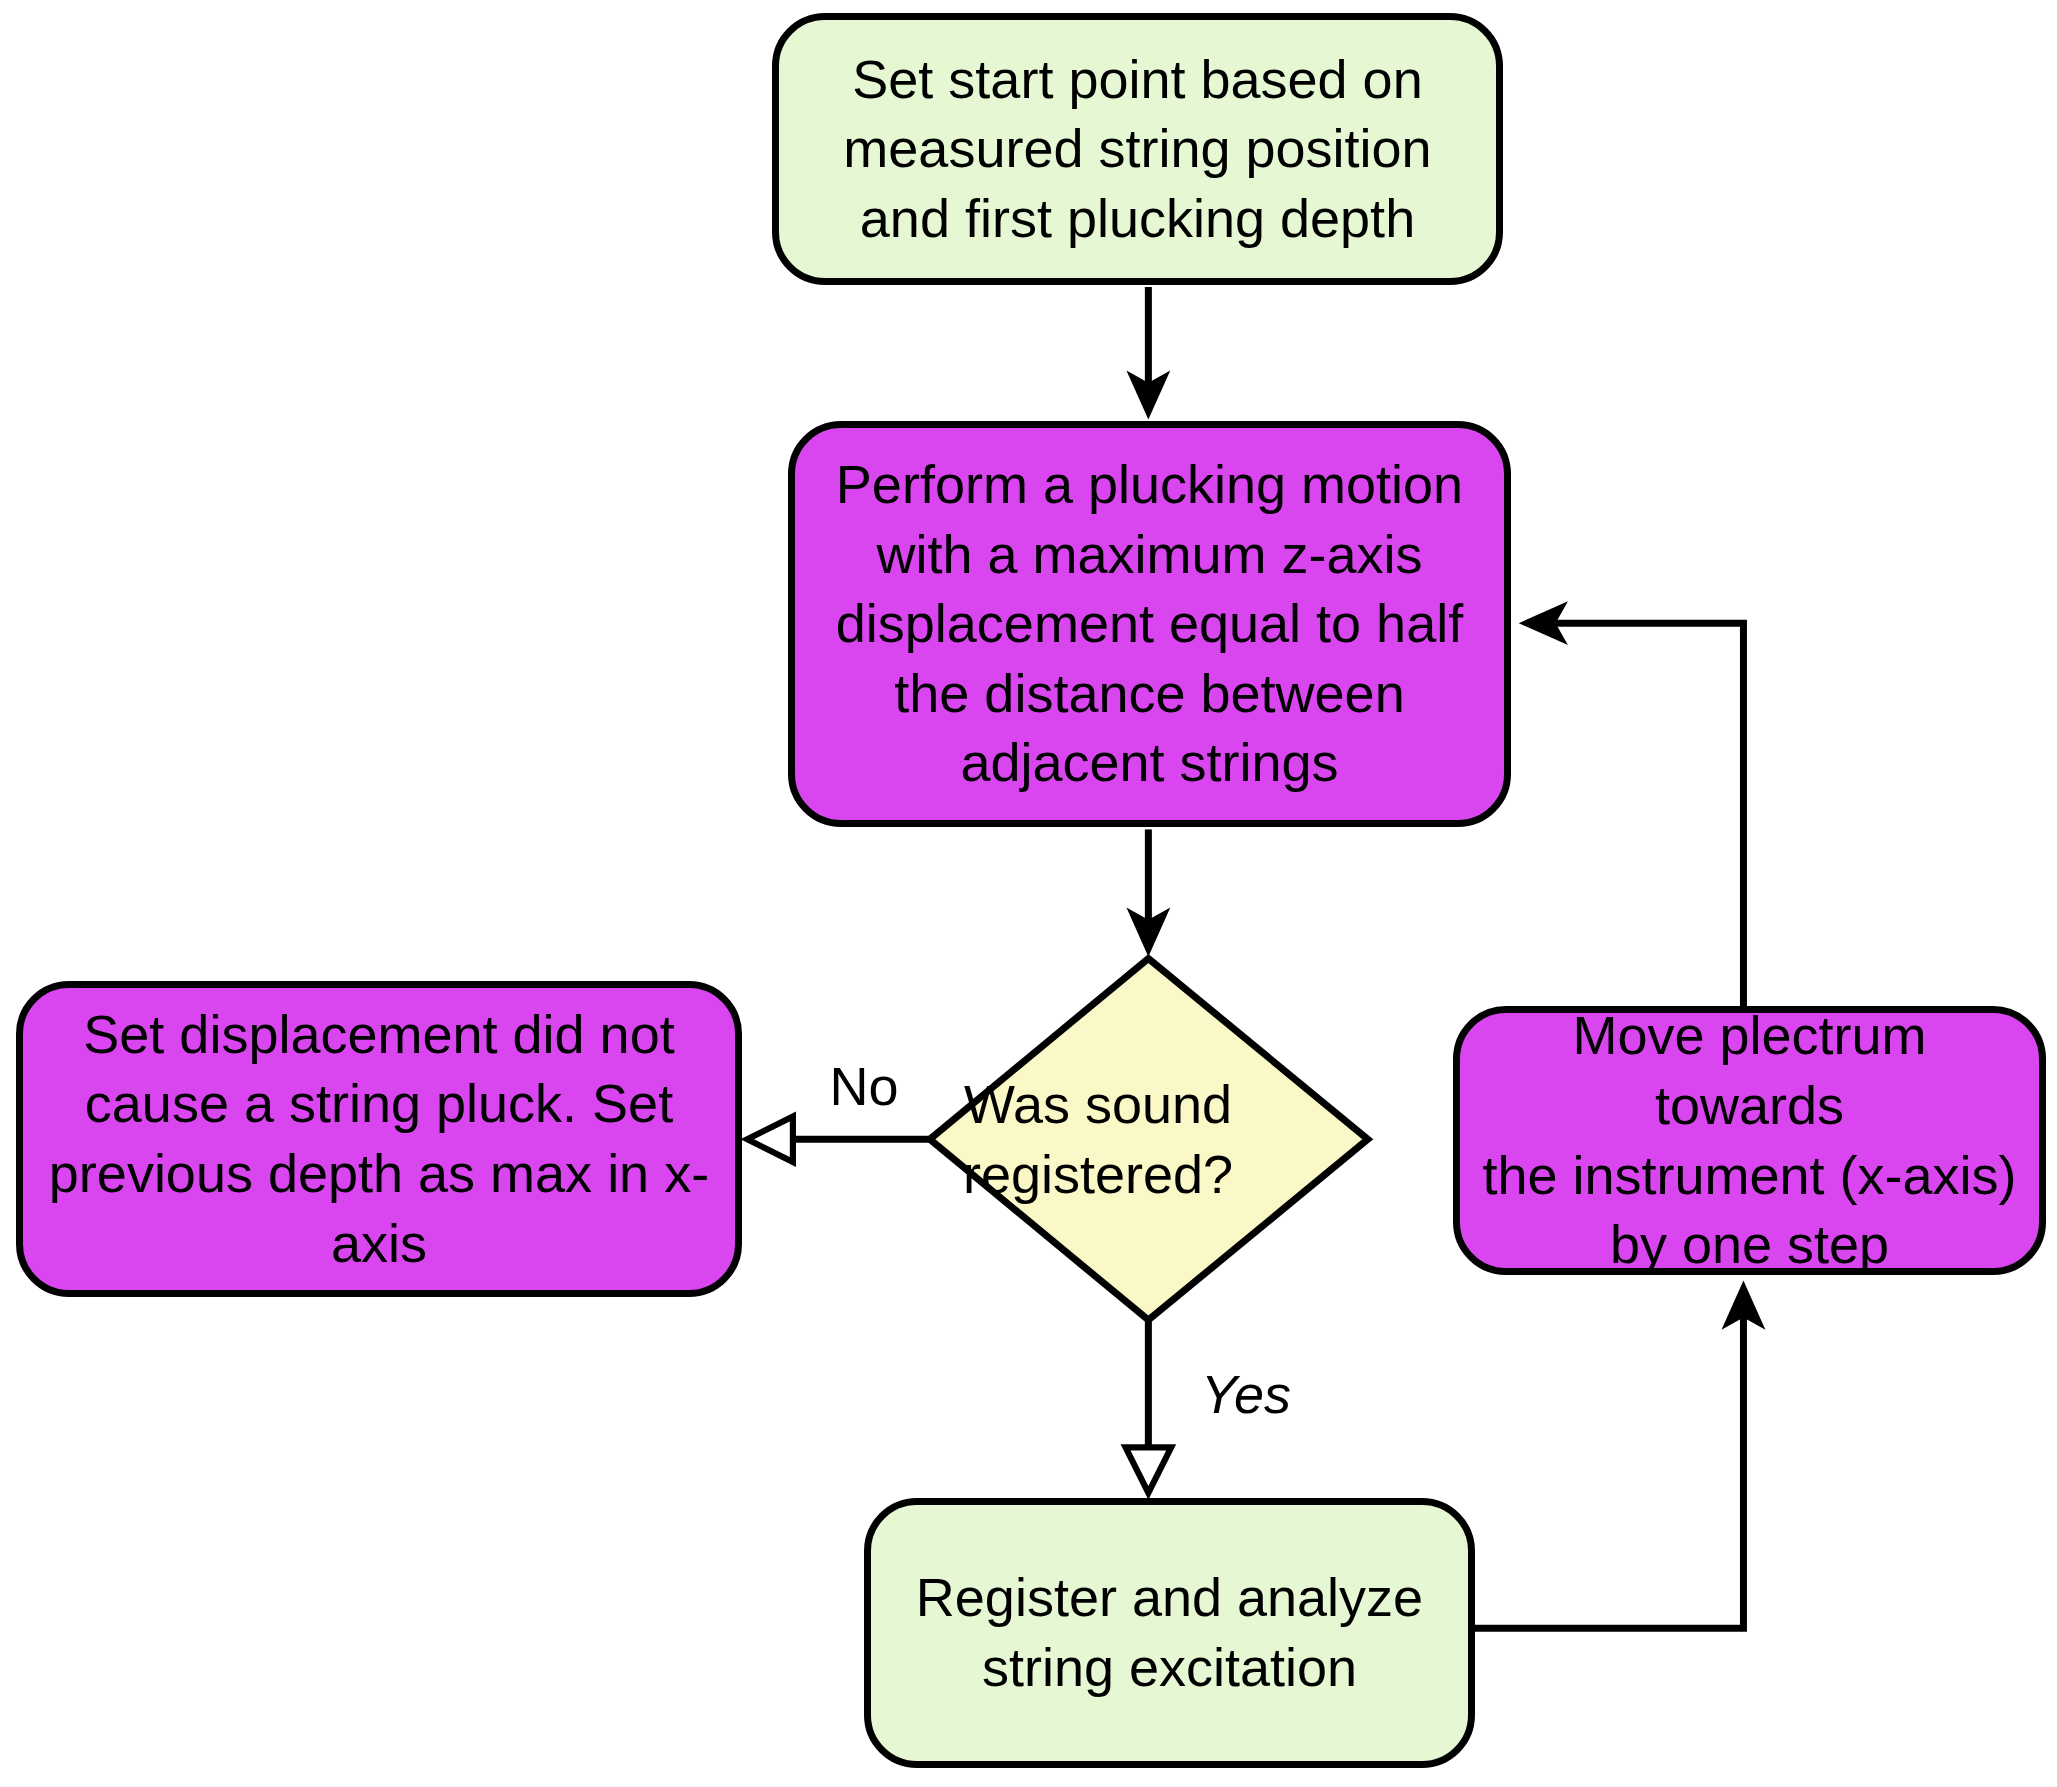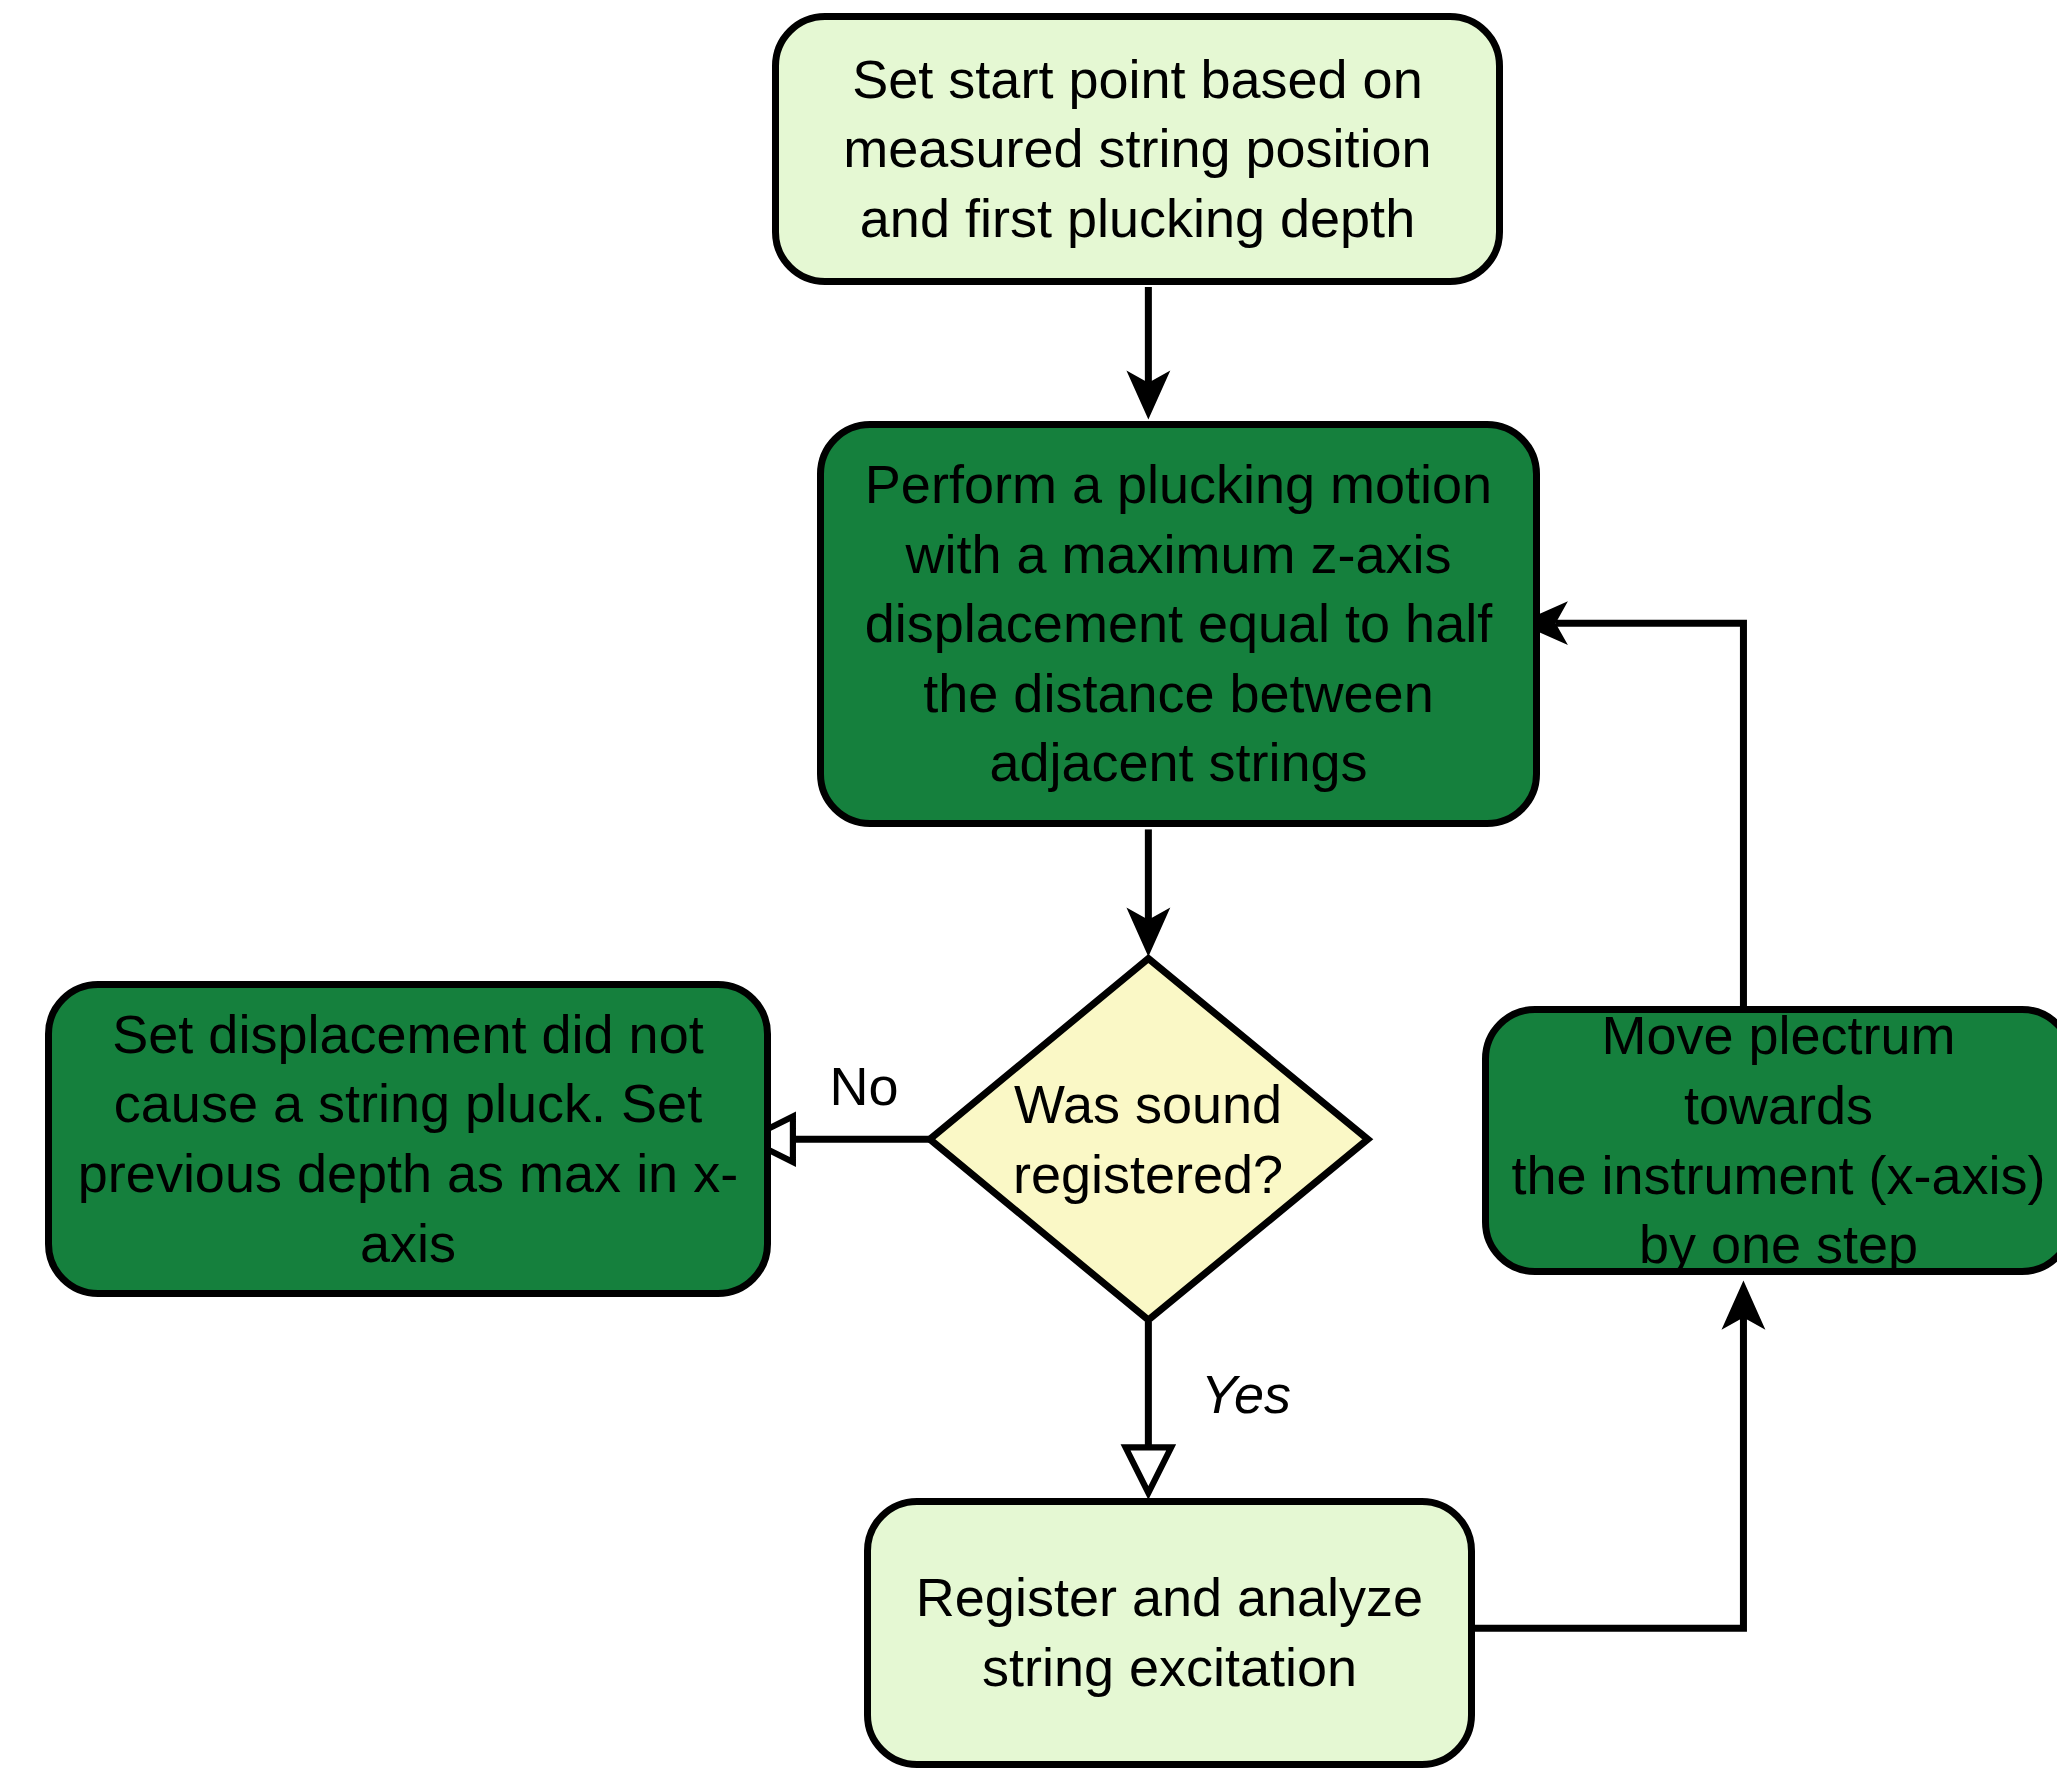--- a/index.html
+++ b/index.html
@@ -29,21 +29,21 @@
     display: flex;
     align-items: center;
     justify-content: center;
     text-align: center;
     white-space: pre-line;
     font-size: 54px;
     line-height: 1.29;
     padding: 7px 20px;
   }
   .node-green { background: #e5f8d3; }
-  .node-blue  { background: #15803d; margin-left: 29px; }
+  .node-blue  { background: #d946ef; }
   .diamond-label {
     position: absolute;
     display: flex;
     align-items: center;
     justify-content: center;
     text-align: center;
     white-space: pre-line;
     font-size: 54px;
     line-height: 1.29;
     background: transparent;
@@ -111,21 +111,21 @@
   <div class="node node-green" style="left:772px; top:13px; width:731px; height:272px;">Set start point based on
 measured string position
 and first plucking depth</div>
 
   <div class="node node-blue" style="left:788px; top:421px; width:723px; height:406px;">Perform a plucking motion
 with a maximum z-axis
 displacement equal to half
 the distance between
 adjacent strings</div>
 
-  <div class="diamond-label" style="left:920px; top:1034px; width:456px; height:211px;">Was sound
+  <div class="diamond-label" style="left:870px; top:1034px; width:456px; height:211px;">Was sound
 registered?</div>
 
   <div class="node node-blue" style="left:16px; top:981px; width:726px; height:316px;">Set displacement did not
 cause a string pluck. Set
 previous depth as max in x-
 axis</div>
 
   <div class="node node-green" style="left:864px; top:1498px; width:611px; height:270px;">Register and analyze
 string excitation</div>
 

